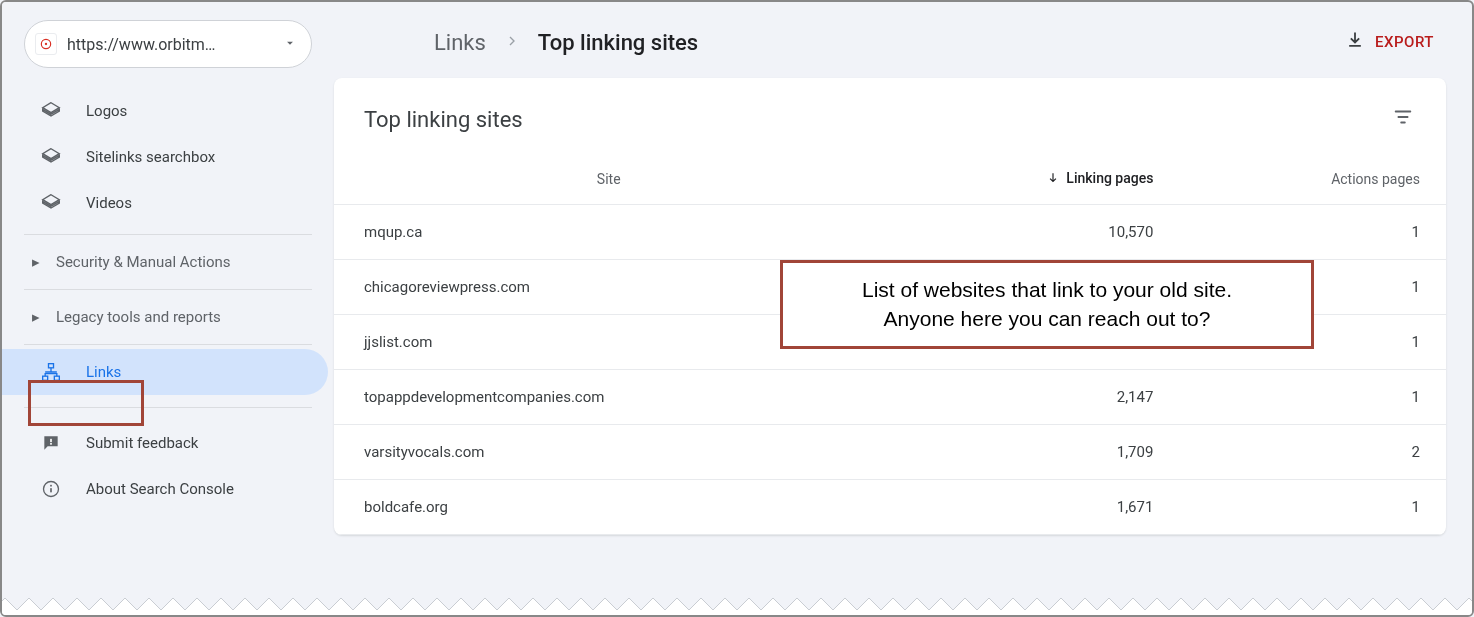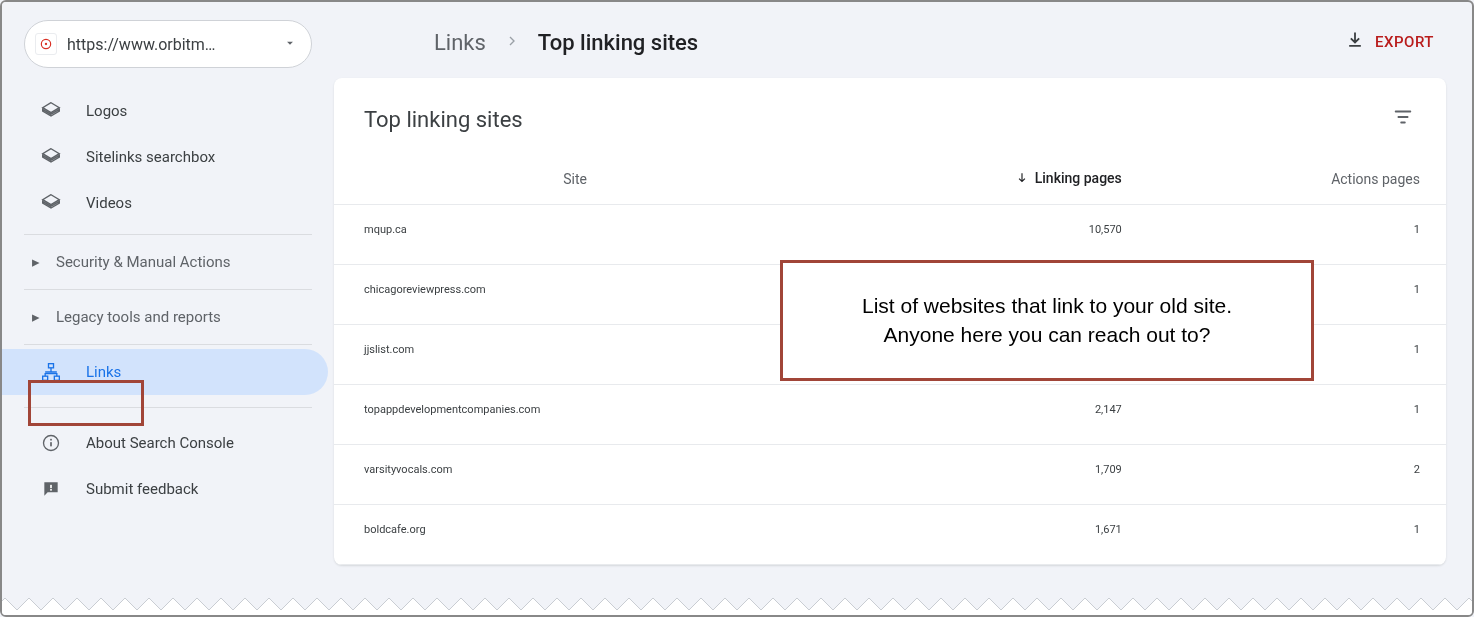--- a/index.html
+++ b/index.html
@@ -145,34 +145,34 @@
     text-align: center;
     font-weight: 400;
     font-size: 14px;
     color: #5f6368;
     padding: 20px 26px 16px 30px;
     border-bottom: 1px solid #e8eaed;
   }
   thead th.num { text-align: right; }
   thead th .sort-wrap { display: inline-flex; align-items: center; gap: 6px; color: #202124; font-weight: 500; }
   tbody td {
-    font-size: 11px;
-    color: #3c4043;
-    padding: 18px 26px 28px 30px;
+    font-size: 15px;
+    color: #3c4043;
+    padding: 18px 26px 18px 30px;
     border-bottom: 1px solid #e8eaed;
   }
   tbody td.num { text-align: right; }
   .annotation {
     position: absolute;
     left: 778px;
     top: 258px;
     width: 534px;
     border: 3px solid #a14538;
     background: #fff;
-    padding: 28px 20px;
+    padding: 12px 20px;
     font-family: Arial, sans-serif;
     font-size: 21px;
     color: #000;
     text-align: center;
     line-height: 1.4;
   }
   .zigzag {
     position: absolute;
     left: 0; right: 0; bottom: 0;
     height: 24px;
@@ -254,36 +254,36 @@
           </svg>
       </span>
       <span>Links</span>
     </div>
 
     <div class="divider" style="margin-top:12px;margin-bottom:12px;"></div>
 
     <div class="nav-item">
       <span class="nav-icon">
         <svg viewBox="0 0 24 24" width="20" height="20">
+            <path d="M4 4h16v12H8l-4 4V4z" fill="#5f6368"></path>
+            <rect x="11" y="7" width="2" height="4" fill="#fff"></rect>
+            <rect x="11" y="12" width="2" height="2" fill="#fff"></rect>
+          </svg>
+      </span>
+      <span>Submit feedback</span>
+    </div>
+    <div class="nav-item">
+      <span class="nav-icon">
+        <svg viewBox="0 0 24 24" width="20" height="20">
             <circle cx="12" cy="12" r="9" fill="none" stroke="currentColor" stroke-width="1.6"></circle>
             <rect x="11" y="11" width="2" height="5" fill="currentColor"></rect>
             <rect x="11" y="7" width="2" height="2" fill="currentColor"></rect>
           </svg>
       </span>
       <span>About Search Console</span>
-    </div>
-    <div class="nav-item">
-      <span class="nav-icon">
-        <svg viewBox="0 0 24 24" width="20" height="20">
-            <path d="M4 4h16v12H8l-4 4V4z" fill="#5f6368"></path>
-            <rect x="11" y="7" width="2" height="4" fill="#fff"></rect>
-            <rect x="11" y="12" width="2" height="2" fill="#fff"></rect>
-          </svg>
-      </span>
-      <span>Submit feedback</span>
     </div>
   </aside>
 
   <main class="main">
     <div class="breadcrumb-row">
       <span class="crumb">Links</span>
       <span class="sep">
         <svg width="16" height="16" viewBox="0 0 24 24">
             <path d="M9 6l6 6-6 6" fill="none" stroke="#9aa0a6" stroke-width="2"></path>
           </svg>

